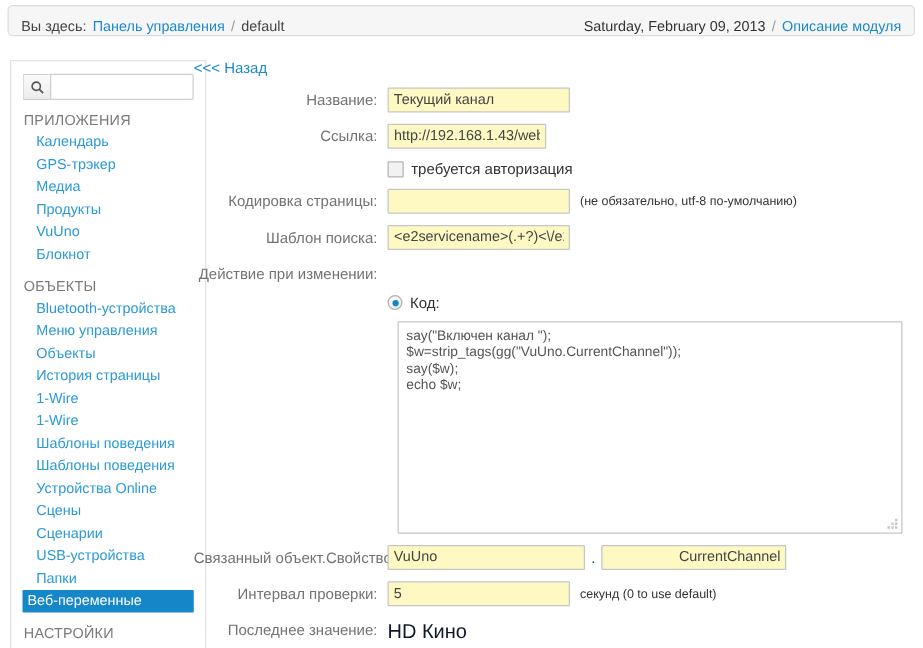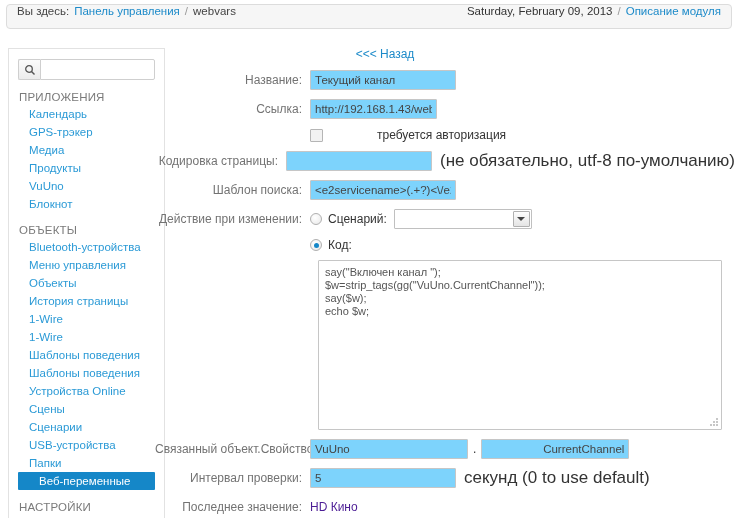--- a/index.html
+++ b/index.html
@@ -17,21 +17,21 @@
   
   #topbar {
     position: absolute;
     left: 6px; top: 4px;
     width: 726px; height: 25px;
     background: #f6f6f6;
     border: 1px solid #dcdcdc;
     border-radius: 4px;
   }
   #topbar .inner {
-    display: flex; align-items: flex-start;
+    display: flex; align-items: flex-end;
     justify-content: space-between;
     height: 100%;
     padding: 0 10px;
     font-size: 11.5px;
     color: #444;
   }
   #topbar .left, #topbar .right { display: flex; align-items: center; gap: 5px; white-space: nowrap; }
   .bc-link { color: #1c8ac9; }
   .bc-sep { color: #999; }
   .bc-plain { color: #444; }
@@ -86,32 +86,31 @@
     padding: 2px 0 2px 10px;
     font-size: 11.5px;
     color: #2b9ad6;
     line-height: 14px;
   }
   .nav-item.active {
     background: #1587c8;
     color: #ffffff;
     margin-left: 9px;
     margin-right: 9px;
-    padding-left: 21px;
+    padding-left: 4px;
     border-radius: 1px;
   }
 
   
   #main {
     position: absolute;
     left: 155px; top: 38px;
     width: 580px; height: 480px;
   }
   #backlink-wrap {
-    text-align: center;
     padding-top: 9px;
     padding-right: 120px;
   }
   #backlink { color: #1c8ac9; font-size: 12px; }
 
   .frow {
     display: flex;
     align-items: flex-start;
     margin-top: 9px;
   }
@@ -122,52 +121,52 @@
     padding-top: 3px;
     font-size: 12px;
     color: #737373;
     white-space: nowrap;
   }
   .fctrl { display: flex; align-items: center; flex: 1; }
 
   .tinput {
     height: 20px;
     border: 1px solid #c6c6c6;
-    background: #7dd3fc;
+    background: #fef9c3;
     font-family: "Liberation Sans", sans-serif;
     font-size: 11.5px;
     color: #444;
     padding: 0 4px;
     outline: none;
     border-radius: 1px;
   }
   .w-name    { width: 146px; }
   .w-link    { width: 127px; }
   .w-enc     { width: 146px; }
   .w-tpl     { width: 146px; }
   .w-obj     { width: 158px; }
   .w-prop    { width: 148px; text-align: right; }
   .w-int     { width: 146px; }
 
   .hint {
     margin-left: 8px;
-    font-size: 17px;
+    font-size: 10px;
     color: #333;
     white-space: nowrap;
   }
 
   .chk-box {
     width: 13px; height: 13px;
     border: 1px solid #b5b5b5;
     background: #f2f2f2;
     display: inline-block;
     border-radius: 1px;
     margin-right: 6px;
   }
-  .chk-label { font-size: 12px; color: #333; margin-left: 48px; }
+  .chk-label { font-size: 12px; color: #333; }
 
   .radio {
     width: 12px; height: 12px;
     border-radius: 50%;
     border: 1px solid #b0b0b0;
     background: radial-gradient(circle at 40% 35%, #ffffff 0%, #efefef 70%, #dedede 100%);
     display: inline-block;
     margin-right: 6px;
     position: relative;
     flex: none;
@@ -224,32 +223,32 @@
   #resize-grip {
     position: absolute;
     right: 3px; bottom: 3px;
     width: 9px; height: 9px;
     opacity: .55;
   }
   .dot { position: absolute; width: 1.5px; height: 1.5px; background: #9a9a9a; }
 
   .dotsep { margin: 0 5px; font-size: 12px; color: #333; }
 
-  .lastval { font-size: 12px; color: #4c1d95; padding-top: 3px; }
+  .lastval { font-size: 16px; color: #0f172a; padding-top: 3px; }
 </style>
 </head>
 <body>
 
 <div id="topbar">
   <div class="inner">
     <div class="left">
       <span class="bc-plain">Вы здесь:</span>
       <a class="bc-link" href="#">Панель управления</a>
       <span class="bc-sep">/</span>
-      <span class="bc-plain">webvars</span>
+      <span class="bc-plain">default</span>
     </div>
     <div class="right">
       <span class="date-text">Saturday, February 09, 2013</span>
       <span class="bc-sep">/</span>
       <a class="bc-link" href="#">Описание модуля</a>
     </div>
   </div>
 </div>
 
 <div id="sidebar">
@@ -329,29 +328,20 @@
 
   <div class="frow">
     <div class="flabel">Шаблон поиска:</div>
     <div class="fctrl">
       <input class="tinput w-tpl" type="text" value="&lt;e2servicename&gt;(.+?)&lt;\/e2servic" style="">
     </div>
   </div>
 
   <div class="frow">
     <div class="flabel">Действие при изменении:</div>
-    <div class="fctrl">
-      <span class="radio"></span>
-      <span class="radio-label">Сценарий:</span>
-      <span class="selectbox">
-        <span class="select-arrow">
-            <i></i>
-          </span>
-      </span>
-    </div>
   </div>
 
   <div class="frow">
     <div class="flabel"></div>
     <div class="fctrl">
       <span class="radio on"></span>
       <span class="radio-label">Код:</span>
     </div>
   </div>
 

